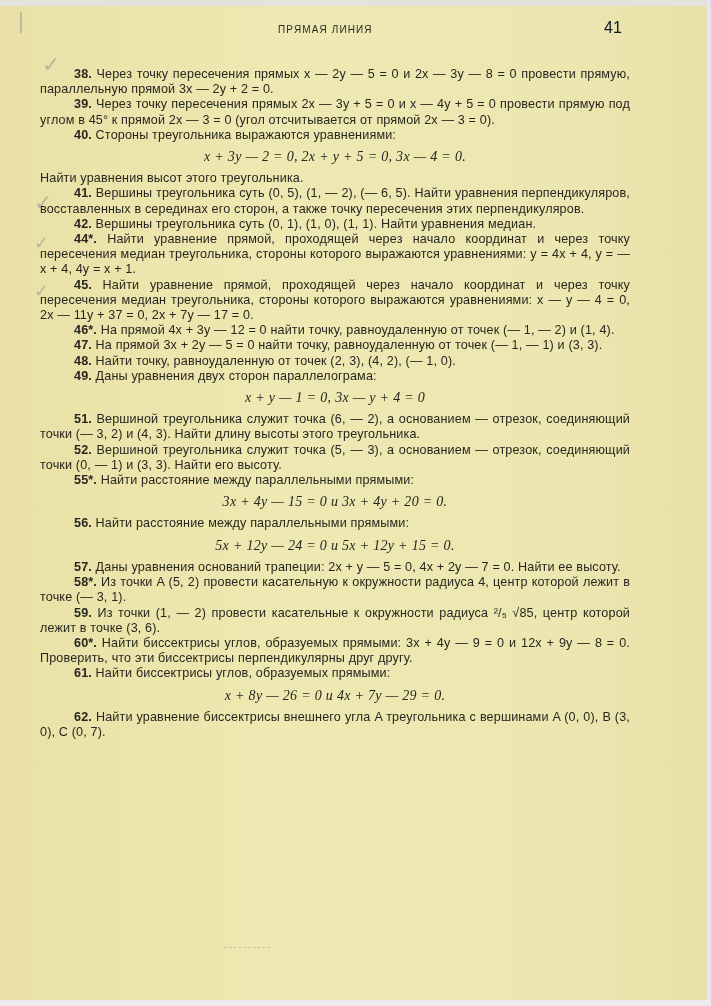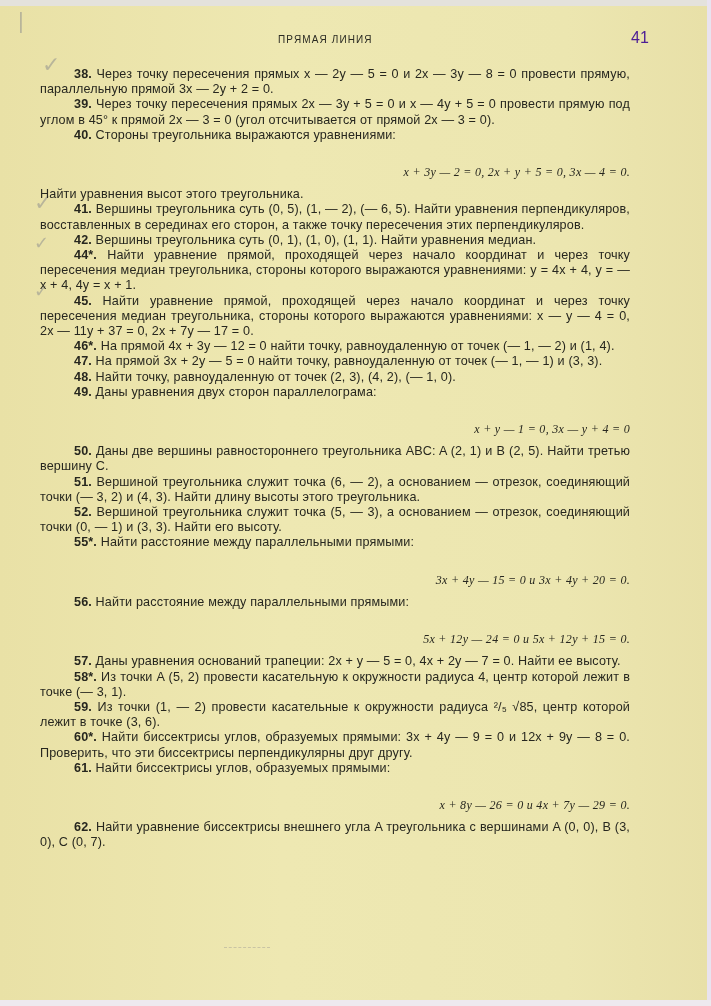--- a/index.html
+++ b/index.html
@@ -26,21 +26,21 @@
     .right-strip {
       position: absolute;
       right: 0;
       top: 0;
       width: 4px;
       height: 1006px;
       background: #e9e3ef;
     }
     .header {
       position: absolute;
-      top: 29px;
+      top: 19px;
       left: 0;
       width: 711px;
       height: 20px;
     }
     .running-title {
       position: absolute;
       left: 278px;
       top: 4px;
       font-family: "Liberation Sans", sans-serif;
       font-size: 10.5px;
@@ -48,22 +48,21 @@
       color: #2a2a22;
       transform: scaleX(0.95);
       transform-origin: left;
     }
     .page-number {
       position: absolute;
       left: 604px;
       top: 0px;
       font-family: "Liberation Sans", sans-serif;
       font-size: 16px;
-      color: #4c1d95;
-      margin-left: 27px;
+      color: #0f172a;
     }
     .body-text {
       position: absolute;
       left: 40px;
       top: 67px;
       width: 590px;
       color: #27271f;
       font-family: "Liberation Sans", sans-serif;
       font-size: 12.6px;
       line-height: 15.2px;
@@ -74,24 +73,24 @@
       text-indent: 34px;
       margin: 0;
     }
     .para.noindent {
       text-indent: 0;
     }
     .num {
       font-weight: bold;
     }
     .formula {
-      text-align: right;
-      margin: 22px 0 7px 0;
+      text-align: center;
+      margin: 6px 0 7px 0;
       font-family: "Liberation Serif", serif;
-      font-size: 12px;
+      font-size: 14px;
       font-style: italic;
       letter-spacing: 0.3px;
     }
     .mark {
       position: absolute;
       color: #b8b59a;
       font-family: "Liberation Sans", sans-serif;
       pointer-events: none;
     }
     .bottom-dash {
@@ -145,21 +144,20 @@
   <p class="para noindent">Найти уравнения высот этого треугольника.</p>
   <p class="para"><span class="num">41.</span><span> Вершины треугольника суть (0, 5), (1, — 2), (— 6, 5). Найти уравнения перпендикуляров, восставленных в серединах его сторон, а также точку пересечения этих перпендикуляров.</span></p>
   <p class="para"><span class="num">42.</span><span> Вершины треугольника суть (0, 1), (1, 0), (1, 1). Найти уравнения медиан.</span></p>
   <p class="para"><span class="num">44*.</span><span> Найти уравнение прямой, проходящей через начало координат и через точку пересечения медиан треугольника, стороны которого выражаются уравнениями: y = 4x + 4,  y = — x + 4,  4y = x + 1.</span></p>
   <p class="para"><span class="num">45.</span><span> Найти уравнение прямой, проходящей через начало координат и через точку пересечения медиан треугольника, стороны которого выражаются уравнениями: x — y — 4 = 0,  2x — 11y + 37 = 0,  2x + 7y — 17 = 0.</span></p>
   <p class="para"><span class="num">46*.</span><span> На прямой 4x + 3y — 12 = 0 найти точку, равноудаленную от точек (— 1, — 2) и (1, 4).</span></p>
   <p class="para"><span class="num">47.</span><span> На прямой 3x + 2y — 5 = 0 найти точку, равноудаленную от точек (— 1, — 1) и (3, 3).</span></p>
   <p class="para"><span class="num">48.</span><span> Найти точку, равноудаленную от точек (2, 3), (4, 2), (— 1, 0).</span></p>
   <p class="para"><span class="num">49.</span><span> Даны уравнения двух сторон параллелограма:</span></p>
   <div class="formula">x + y — 1 = 0,   3x — y + 4 = 0</div>
-  <p class="para"><span class="num">50.</span><span> Даны две вершины равностороннего треугольника ABC: A (2, 1) и B (2, 5). Найти третью вершину C.</span></p>
   <p class="para"><span class="num">51.</span><span> Вершиной треугольника служит точка (6, — 2), а основанием — отрезок, соединяющий точки (— 3, 2) и (4, 3). Найти длину высоты этого треугольника.</span></p>
   <p class="para"><span class="num">52.</span><span> Вершиной треугольника служит точка (5, — 3), а основанием — отрезок, соединяющий точки (0, — 1) и (3, 3). Найти его высоту.</span></p>
   <p class="para"><span class="num">55*.</span><span> Найти расстояние между параллельными прямыми:</span></p>
   <div class="formula">3x + 4y — 15 = 0  и  3x + 4y + 20 = 0.</div>
   <p class="para"><span class="num">56.</span><span> Найти расстояние между параллельными прямыми:</span></p>
   <div class="formula">5x + 12y — 24 = 0  и  5x + 12y + 15 = 0.</div>
   <p class="para"><span class="num">57.</span><span> Даны уравнения оснований трапеции: 2x + y — 5 = 0,  4x + 2y — 7 = 0. Найти ее высоту.</span></p>
   <p class="para"><span class="num">58*.</span><span> Из точки A (5, 2) провести касательную к окружности радиуса 4, центр которой лежит в точке (— 3, 1).</span></p>
   <p class="para"><span class="num">59.</span><span> Из точки (1, — 2) провести касательные к окружности радиуса ²/₅ √85, центр которой лежит в точке (3, 6).</span></p>
   <p class="para"><span class="num">60*.</span><span> Найти биссектрисы углов, образуемых прямыми: 3x + 4y — 9 = 0 и 12x + 9y — 8 = 0. Проверить, что эти биссектрисы перпендикулярны друг другу.</span></p>

